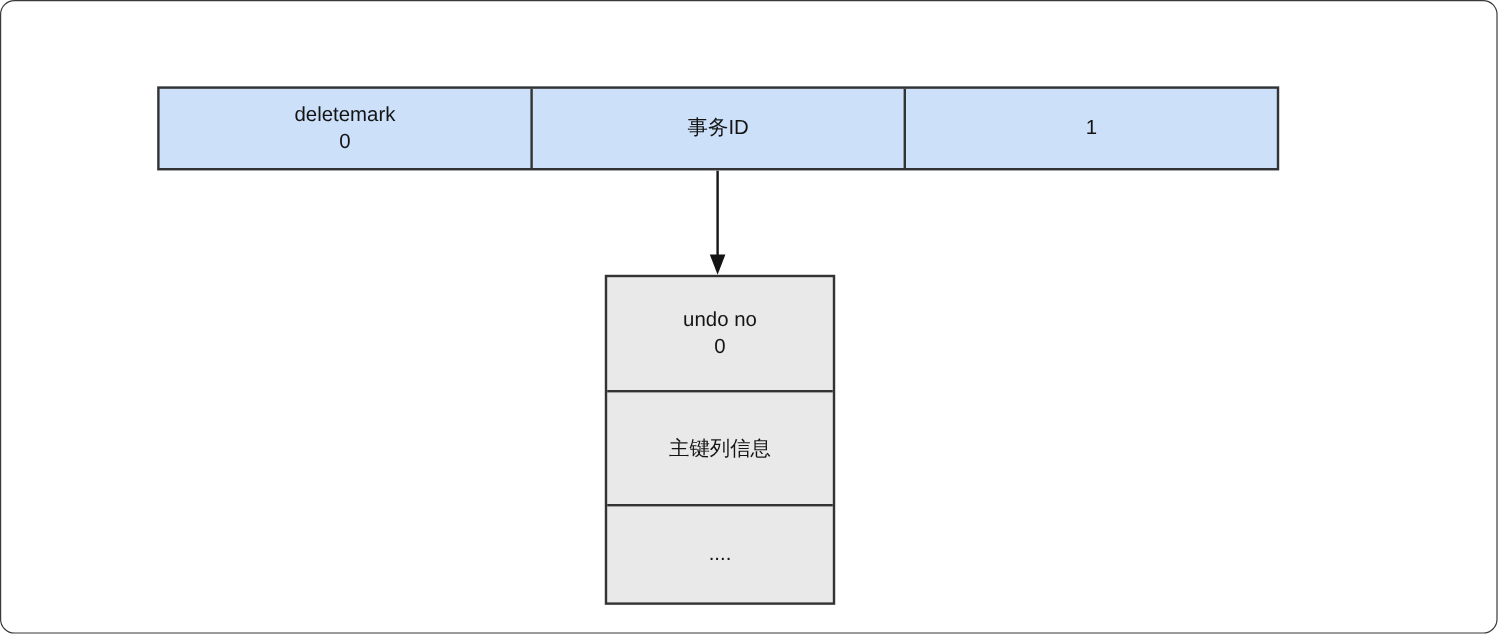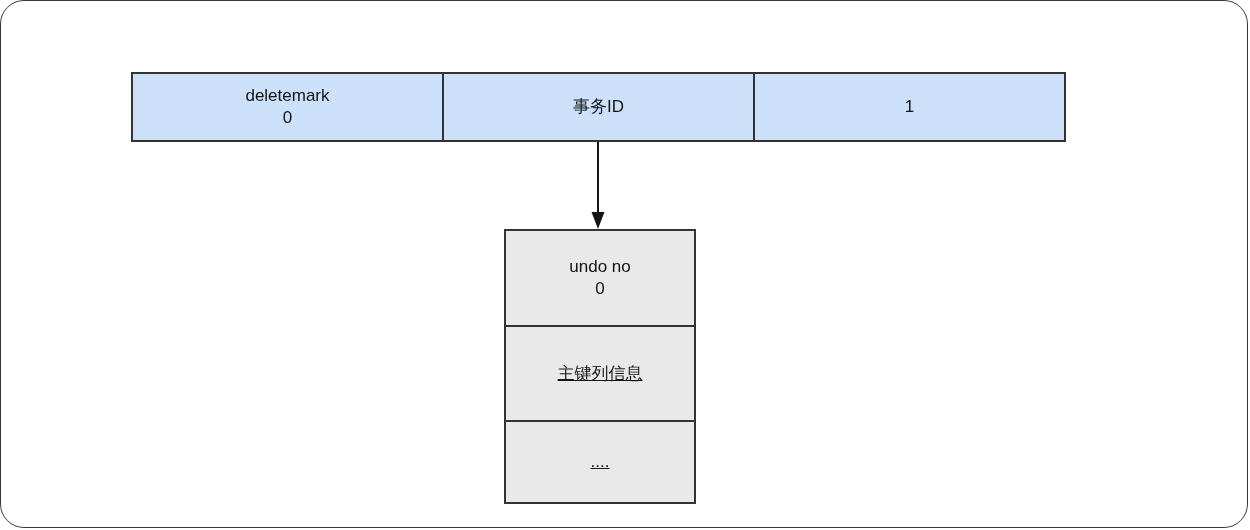--- a/index.html
+++ b/index.html
@@ -9,21 +9,21 @@
     height: 530px;
     background: #ffffff;
     font-family: "Liberation Sans", "DejaVu Sans", sans-serif;
   }
   .canvas {
     position: relative;
     width: 1248px;
     height: 528px;
     background: #ffffff;
     border: 1px solid #3a3a3a;
-    border-radius: 24px;
+    border-radius: 12px;
     box-sizing: border-box;
     overflow: hidden;
   }
   
   .record-row {
     position: absolute;
     left: 130px;
     top: 71px;
     width: 935px;
     height: 70px;
@@ -75,21 +75,20 @@
     align-items: center;
     justify-content: center;
     box-sizing: border-box;
     font-size: 17px;
     line-height: 22px;
     color: var(--text-color, #141414);
     text-align: center;
   }
   .undo-block .cell + .cell {
     border-top: 2px solid var(--border-color, #333);
-    text-decoration: underline;
   }
   .undo-cell-1 { height: 94px; }
   .undo-cell-2 { height: 95px; }
   .undo-cell-3 { flex: 1 1 auto; }
 </style>
 </head>
 <body>
 
 <div class="canvas">
 

